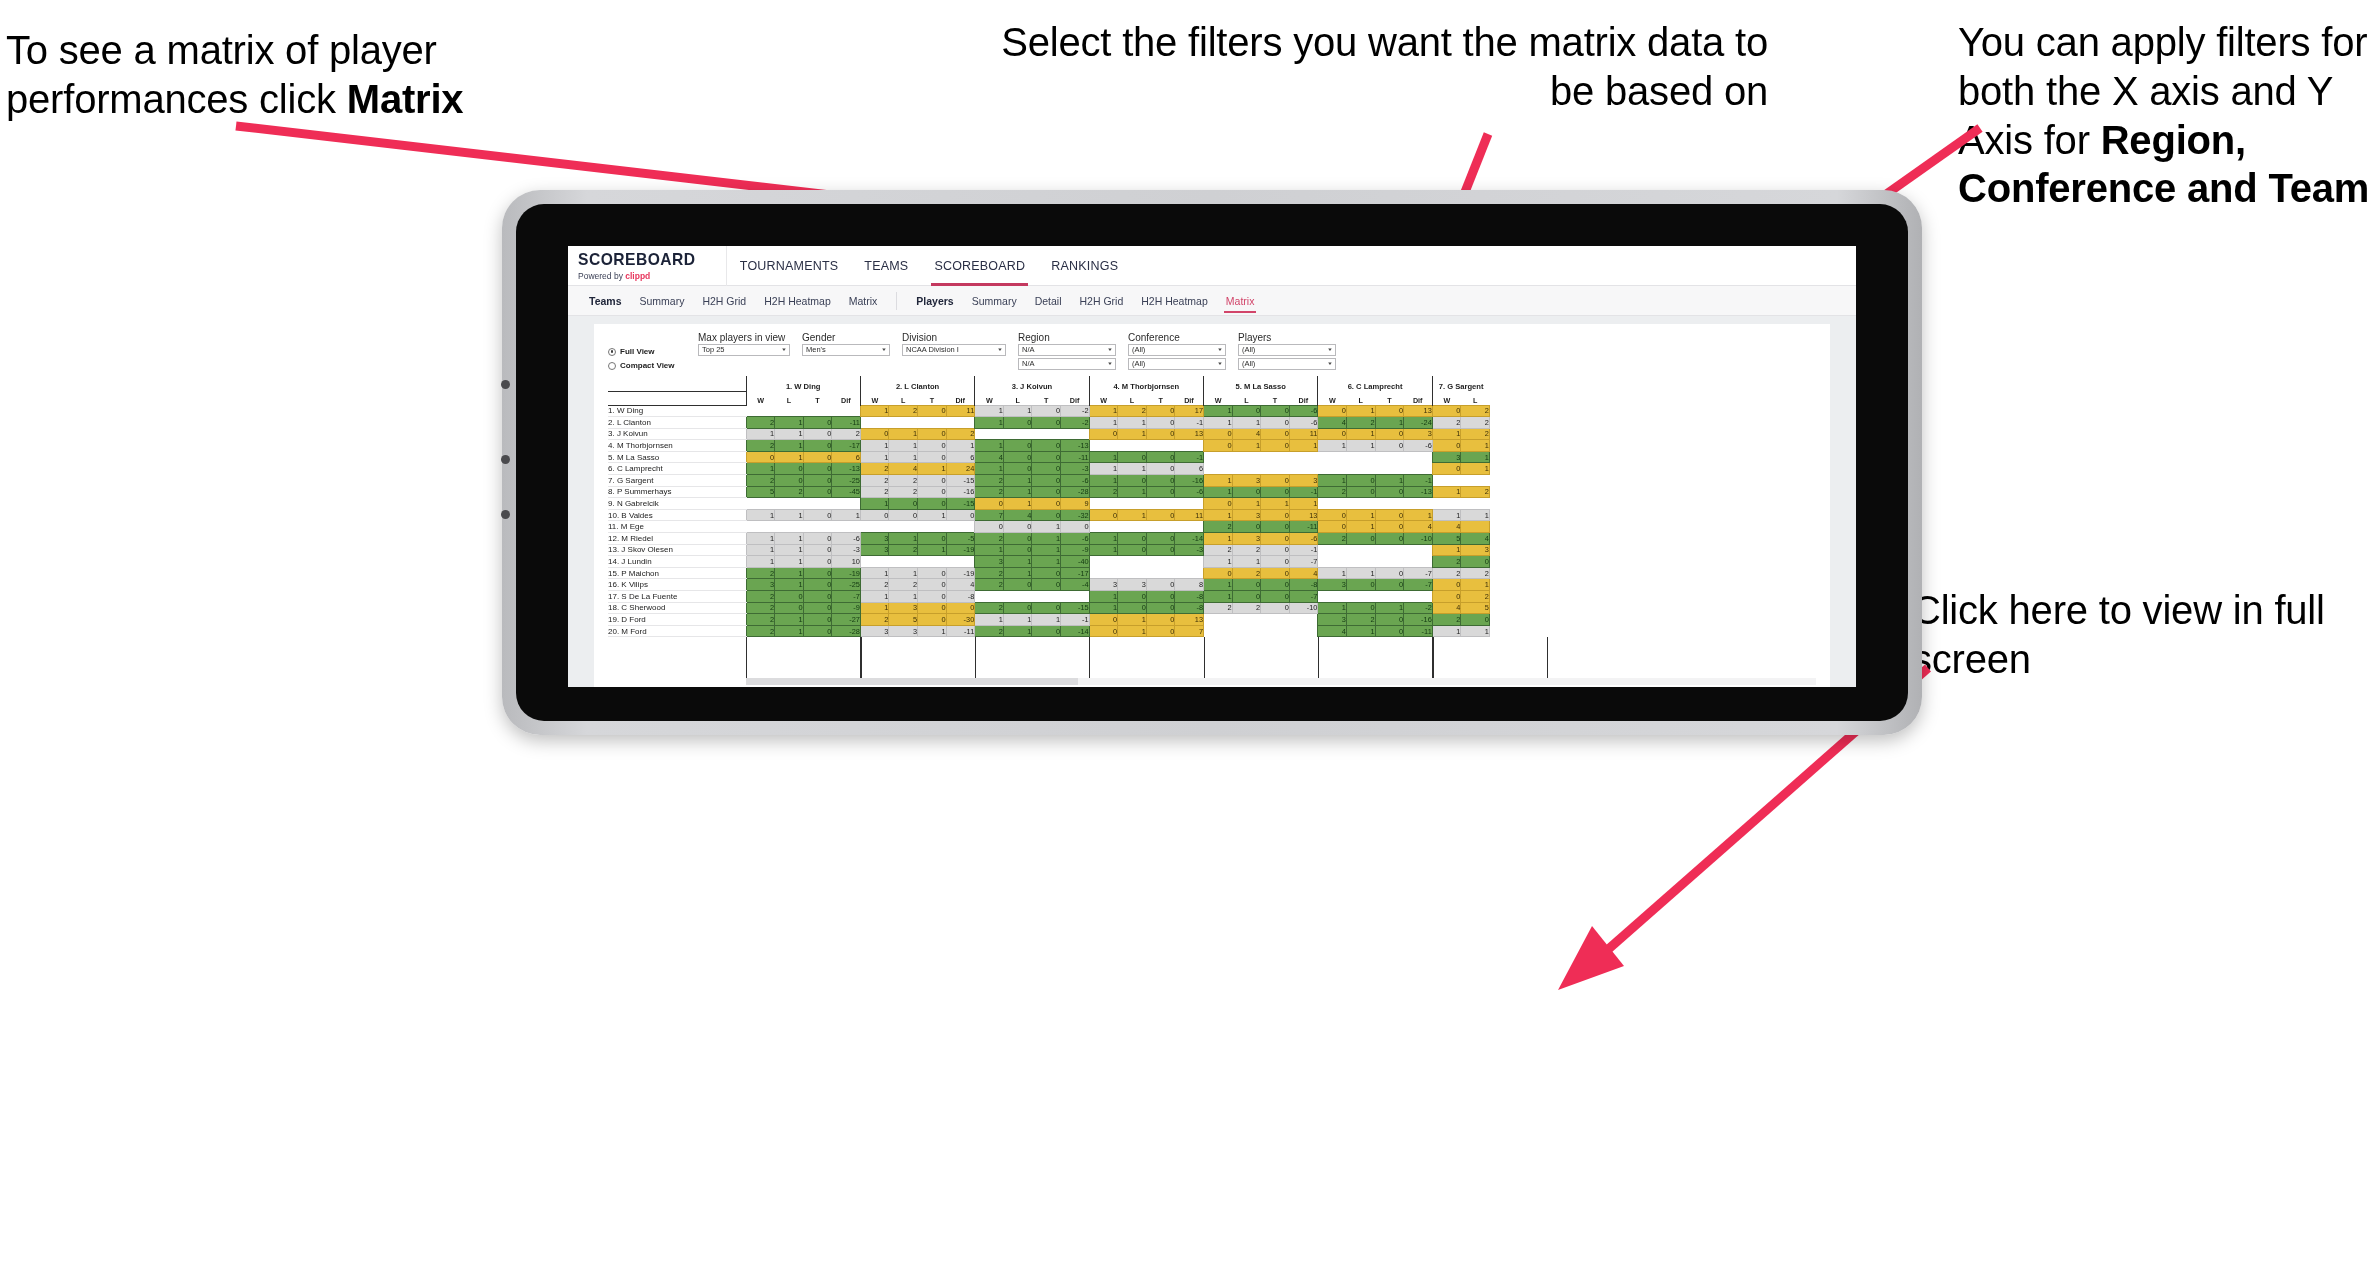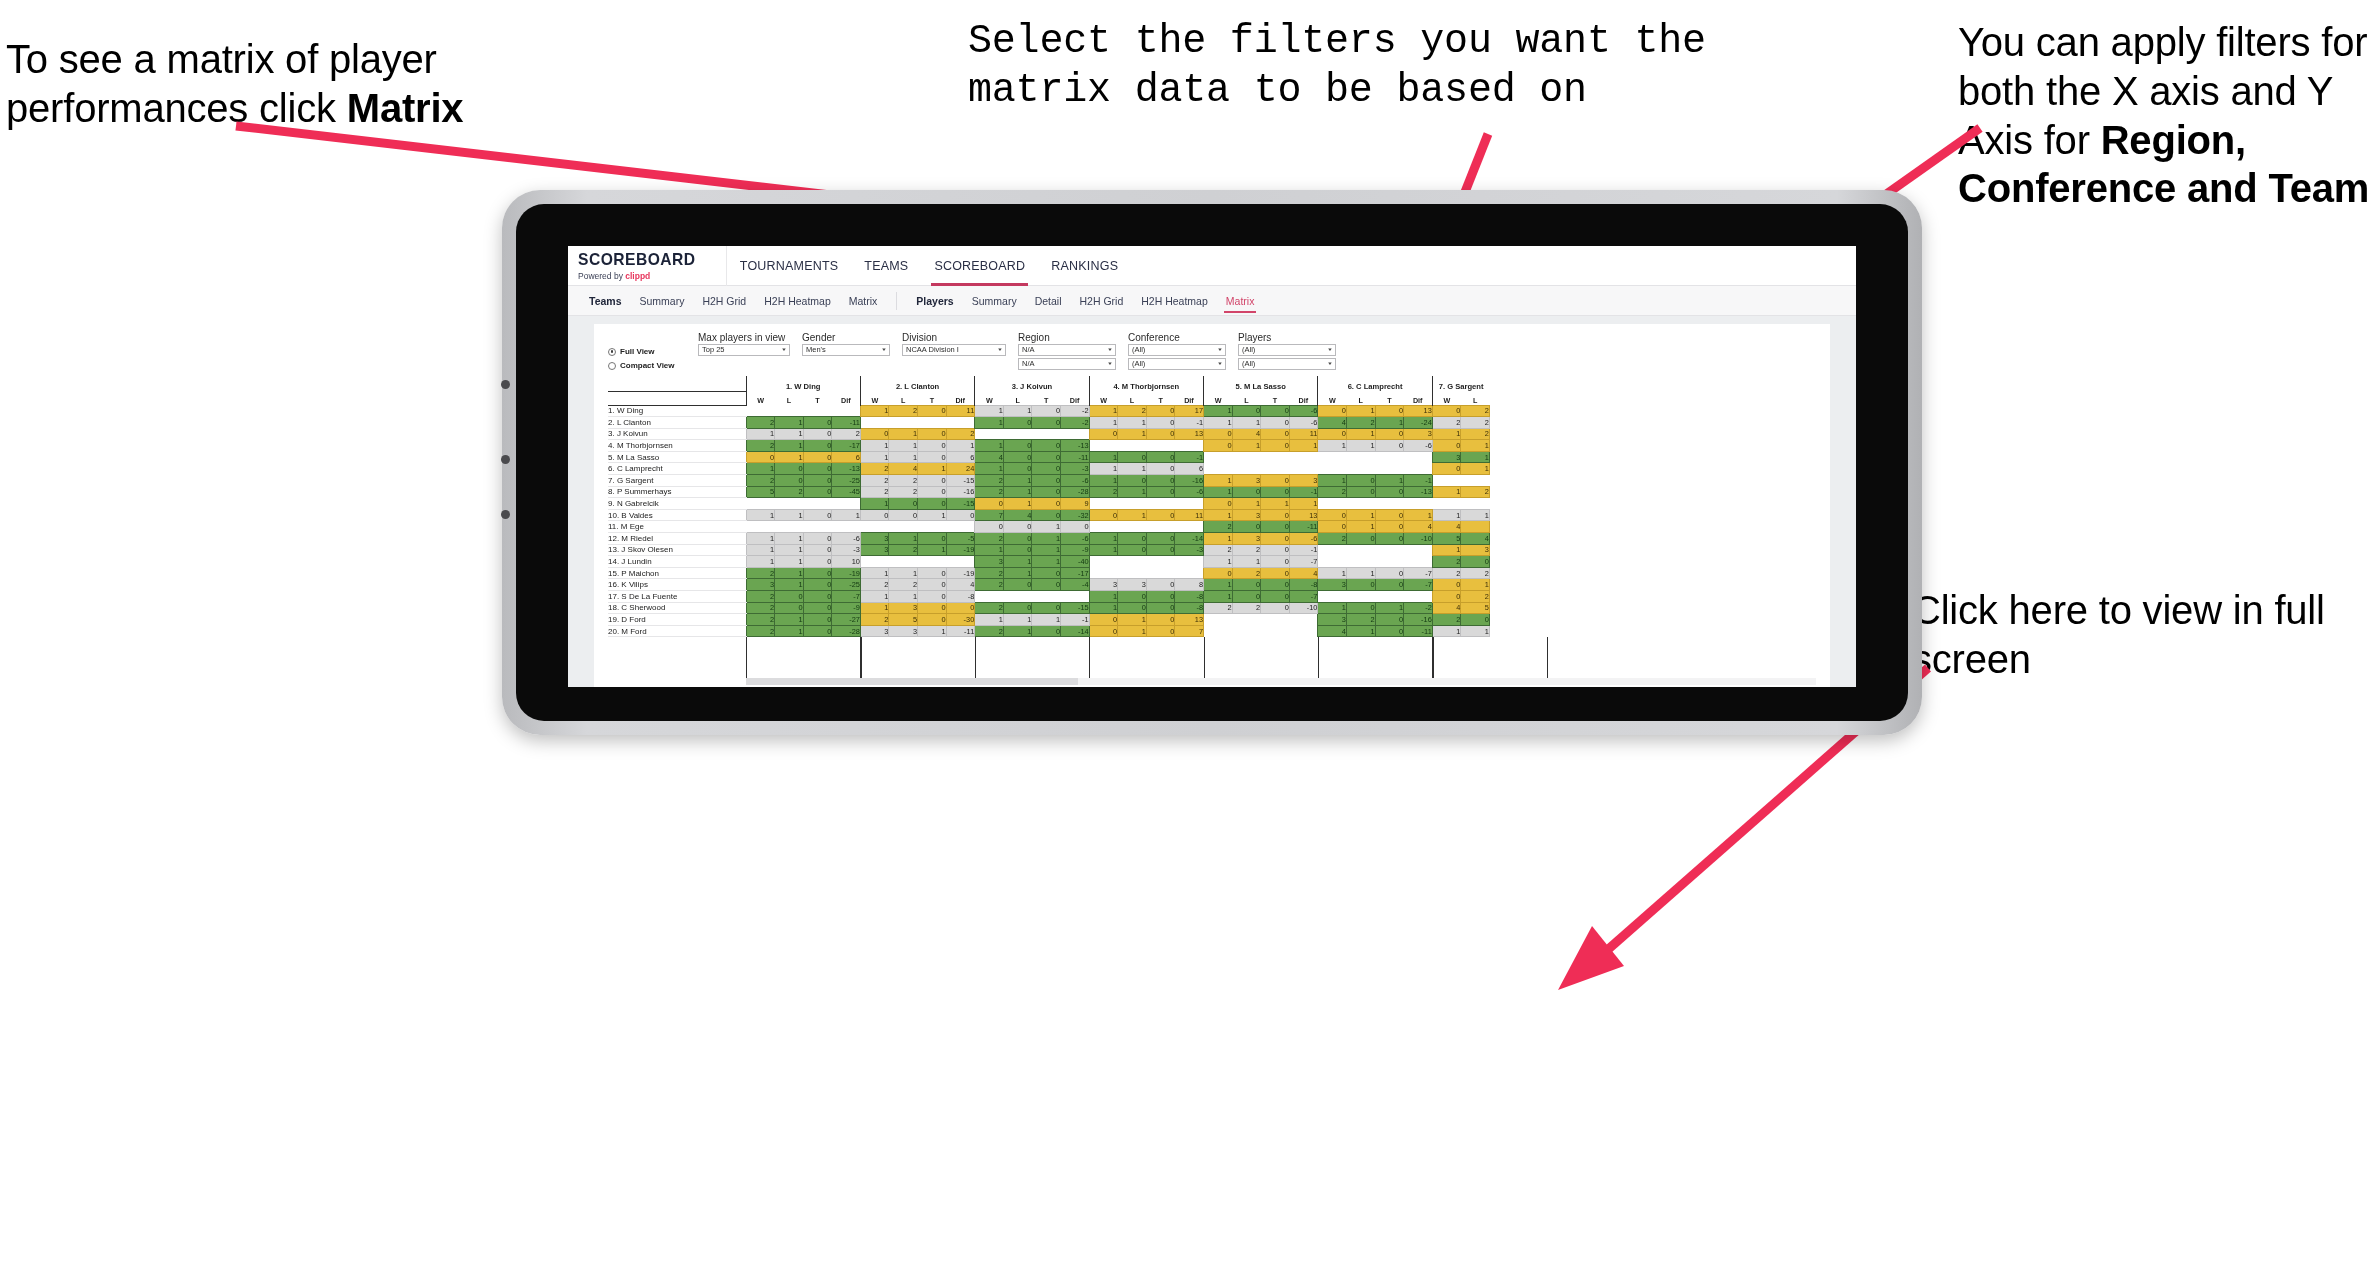--- a/index.html
+++ b/index.html
@@ -16,22 +16,22 @@
   .anno {
     position: absolute;
     color: #000;
     font-size: 40px;
     line-height: 1.22;
     font-weight: 400;
     letter-spacing: -0.2px;
   }
   .anno b { font-weight: 700; }
 
-  #anno-matrix   { left: 6px;    top: 35px;  width: 540px; }
-  #anno-filters  { left: 968px;  top: 18px;  width: 800px; text-align:left;font-family:Liberation Mono, monospace; }
+  #anno-matrix   { left: 6px;    top: 26px;  width: 540px; }
+  #anno-filters  { left: 968px;  top: 18px;  width: 800px; text-align:right; }
   #anno-axis     { left: 1958px; top: 18px;  width: 420px; }
   #anno-full     { left: 1912px; top: 586px; width: 460px; }
 
   
   .arrow { position: absolute; overflow: visible; pointer-events: none; }
 
   
   #tablet {
     position: absolute;
     left: 502px; top: 190px;

